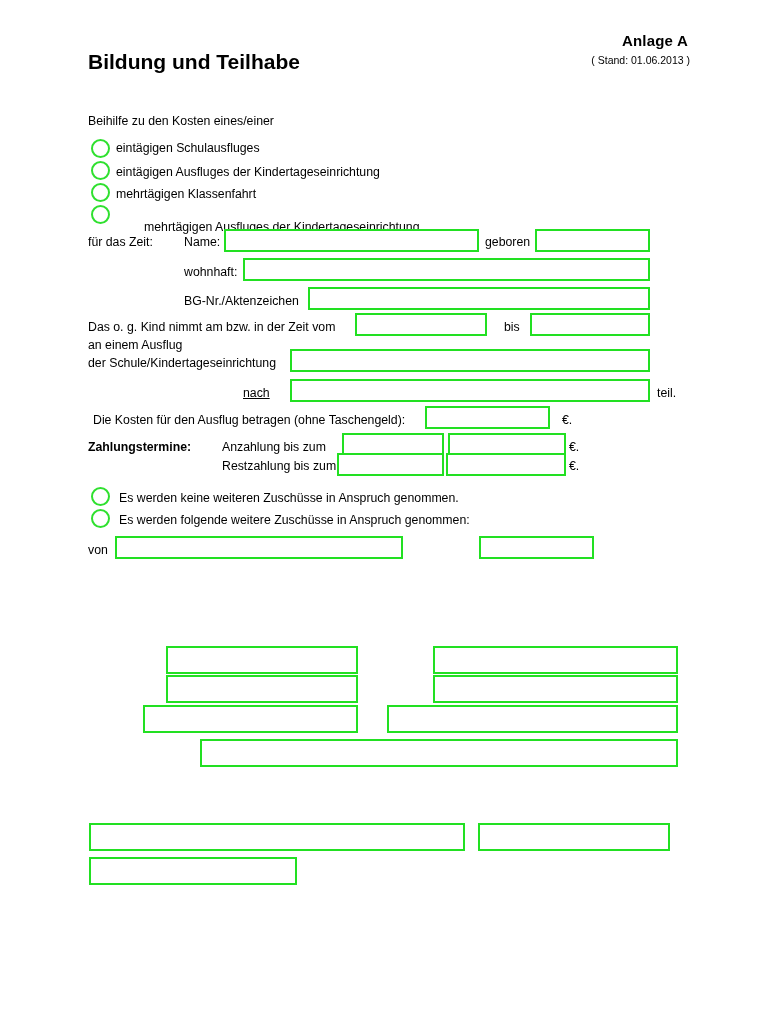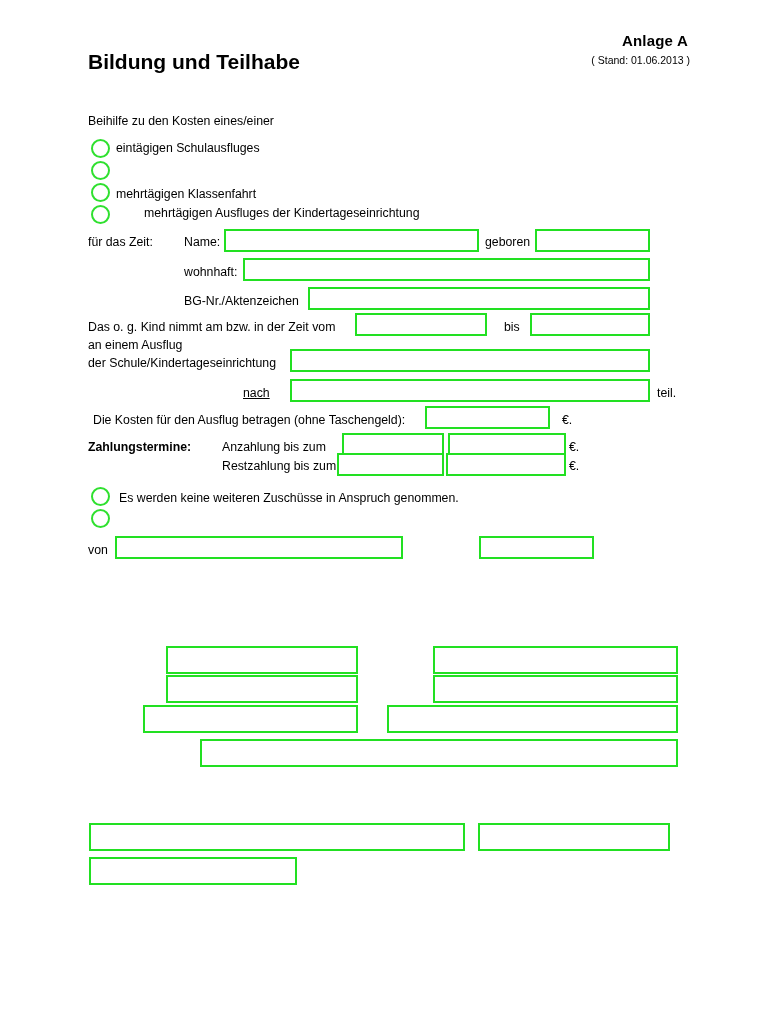--- a/index.html
+++ b/index.html
@@ -101,26 +101,27 @@
   <div class="anlage-title">Anlage A</div>
   <div class="anlage-stand">( Stand: 01.06.2013 )</div>
   <div class="main-title">Bildung und Teilhabe</div>
 
   <div class="lbl" style="left:88px; top:114px;">Beihilfe zu den Kosten eines/einer</div>
 
   <div class="radio" style="left:91px; top:139px;"></div>
   <div class="lbl" style="left:116px; top:141px;">eintägigen Schulausfluges</div>
 
   <div class="radio" style="left:91px; top:161px;"></div>
+  <div class="lbl" style="left:116px; top:165px;">eintägigen Ausfluges der Kindertageseinrichtung</div>
 
   <div class="radio" style="left:91px; top:183px;"></div>
   <div class="lbl" style="left:116px; top:187px;">mehrtägigen Klassenfahrt</div>
 
   <div class="radio" style="left:91px; top:205px;"></div>
-  <div class="lbl" style="left:116px; top:206px;padding-left:28px;">mehrtägigen Ausfluges der Kindertageseinrichtung</div>
+  <div class="lbl" style="left:116px; top:220px;padding-left:28px;">mehrtägigen Ausfluges der Kindertageseinrichtung</div>
 
   <div class="lbl" style="left:88px; top:235px;">für das Zeit:</div>
   <div class="lbl" style="left:184px; top:235px;">Name:</div>
   <input class="fbox" style="left: 224px; top: 229px; width: 255px; height: 23px;" value="">
   <div class="lbl" style="left:485px; top:235px;">geboren</div>
   <input class="fbox" style="left: 535px; top: 229px; width: 115px; height: 23px;" value="">
 
   <div class="lbl" style="left:184px; top:265px;">wohnhaft:</div>
   <input class="fbox" style="left: 243px; top: 258px; width: 407px; height: 23px;" value="">
 
@@ -154,20 +155,21 @@
 
   <div class="lbl" style="left:222px; top:459px;">Restzahlung bis zum</div>
   <input class="fbox" style="left: 337px; top: 453px; width: 107px; height: 23px;" value="">
   <input class="fbox" style="left: 446px; top: 453px; width: 120px; height: 23px;" value="">
   <div class="lbl" style="left:569px; top:459px;">€.</div>
 
   <div class="radio" style="left:91px; top:487px;"></div>
   <div class="lbl" style="left:119px; top:491px;">Es werden keine weiteren Zuschüsse in Anspruch genommen.</div>
 
   <div class="radio" style="left:91px; top:509px;"></div>
+  <div class="lbl" style="left:119px; top:513px;">Es werden folgende weitere Zuschüsse in Anspruch genommen:</div>
 
   <div class="lbl" style="left:88px; top:543px;">von</div>
   <input class="fbox" style="left: 115px; top: 536px; width: 288px; height: 23px;" value="">
   <input class="fbox" style="left: 479px; top: 536px; width: 115px; height: 23px;" value="">
 
   <input class="fbox" style="left: 166px; top: 646px; width: 192px; height: 28px;" value="">
   <input class="fbox" style="left: 166px; top: 675px; width: 192px; height: 28px;" value="">
   <input class="fbox" style="left: 143px; top: 705px; width: 215px; height: 28px;" value="">
 
   <input class="fbox" style="left: 433px; top: 646px; width: 245px; height: 28px;" value="">

